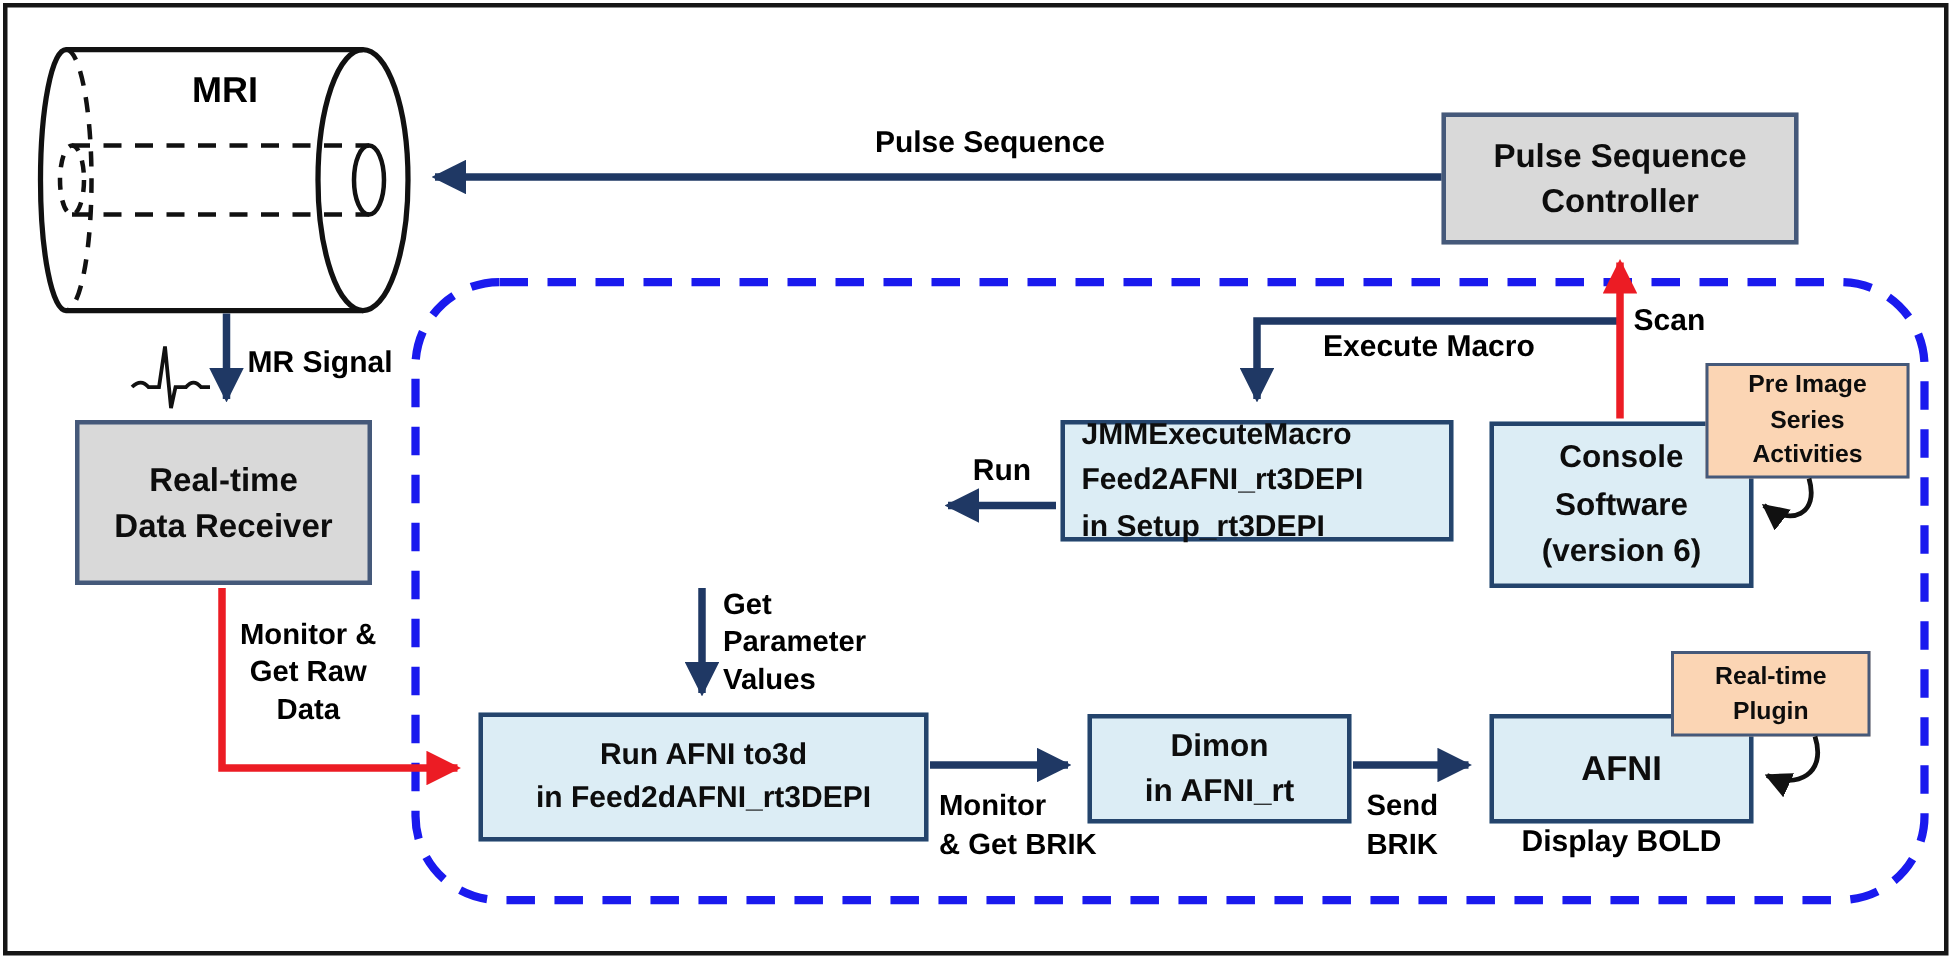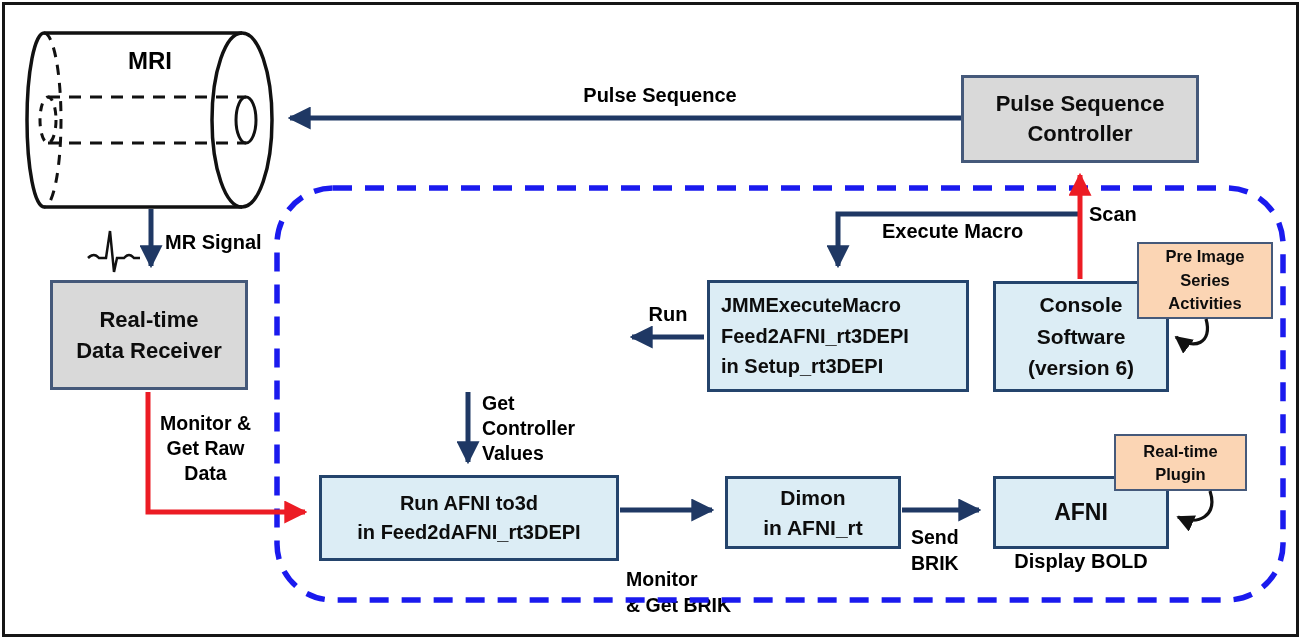--- a/index.html
+++ b/index.html
@@ -49,21 +49,21 @@
     <span class="txt" style="line-height:1.38;">Pulse Sequence
 Controller</span>
   </div>
 
   <div class="node gray" style="left:50px;top:280px;width:198px;height:110px;font-size:22px;">
     <span class="txt" style="line-height:1.42;">Real-time
 Data Receiver</span>
   </div>
 
 
-  <div class="node blue align-left" style="left:707px;top:280px;width:262px;height:112px;font-size:20px;">
+  <div class="node blue align-left" style="left:707px;top:280px;width:262px;height:81px;font-size:20px;">
     <span class="txt" style="line-height:1.53;">JMMExecuteMacro
 Feed2AFNI_rt3DEPI
 in Setup_rt3DEPI</span>
   </div>
 
   <div class="node blue" style="left:993px;top:281px;width:176px;height:111px;font-size:21px;">
     <span class="txt">Console
 Software
 (version 6)</span>
   </div>
@@ -103,24 +103,24 @@
 Get Raw
 Data</div>
 
   <div class="lbl center" style="left:640px;top:303px;width:56px;font-size:20px;">Run</div>
 
   <div class="lbl" style="left:882px;top:220px;font-size:20px;">Execute Macro</div>
 
   <div class="lbl" style="left:1089px;top:203px;font-size:20px;">Scan</div>
 
   <div class="lbl" style="left:482px;top:391px;font-size:19.5px;line-height:25px;">Get
-Controller
+Parameter
 Values</div>
 
-  <div class="lbl" style="left:626px;top:524px;font-size:19.5px;line-height:26px;margin-top:42px;">Monitor
+  <div class="lbl" style="left:626px;top:524px;font-size:19.5px;line-height:26px;">Monitor
 &amp; Get BRIK</div>
 
   <div class="lbl" style="left:911px;top:524px;font-size:19.5px;line-height:26px;">Send
 BRIK</div>
 
   <div class="lbl center" style="left:993px;top:550px;width:176px;font-size:20px;">Display BOLD</div>
 
   <svg class="overlay" width="1301" height="639" viewBox="0 0 1301 639">
     <defs>
       <marker id="ah-navy" viewBox="0 0 10 10" refX="9" refY="5" markerWidth="4.6" markerHeight="4.6" orient="auto-start-reverse">

